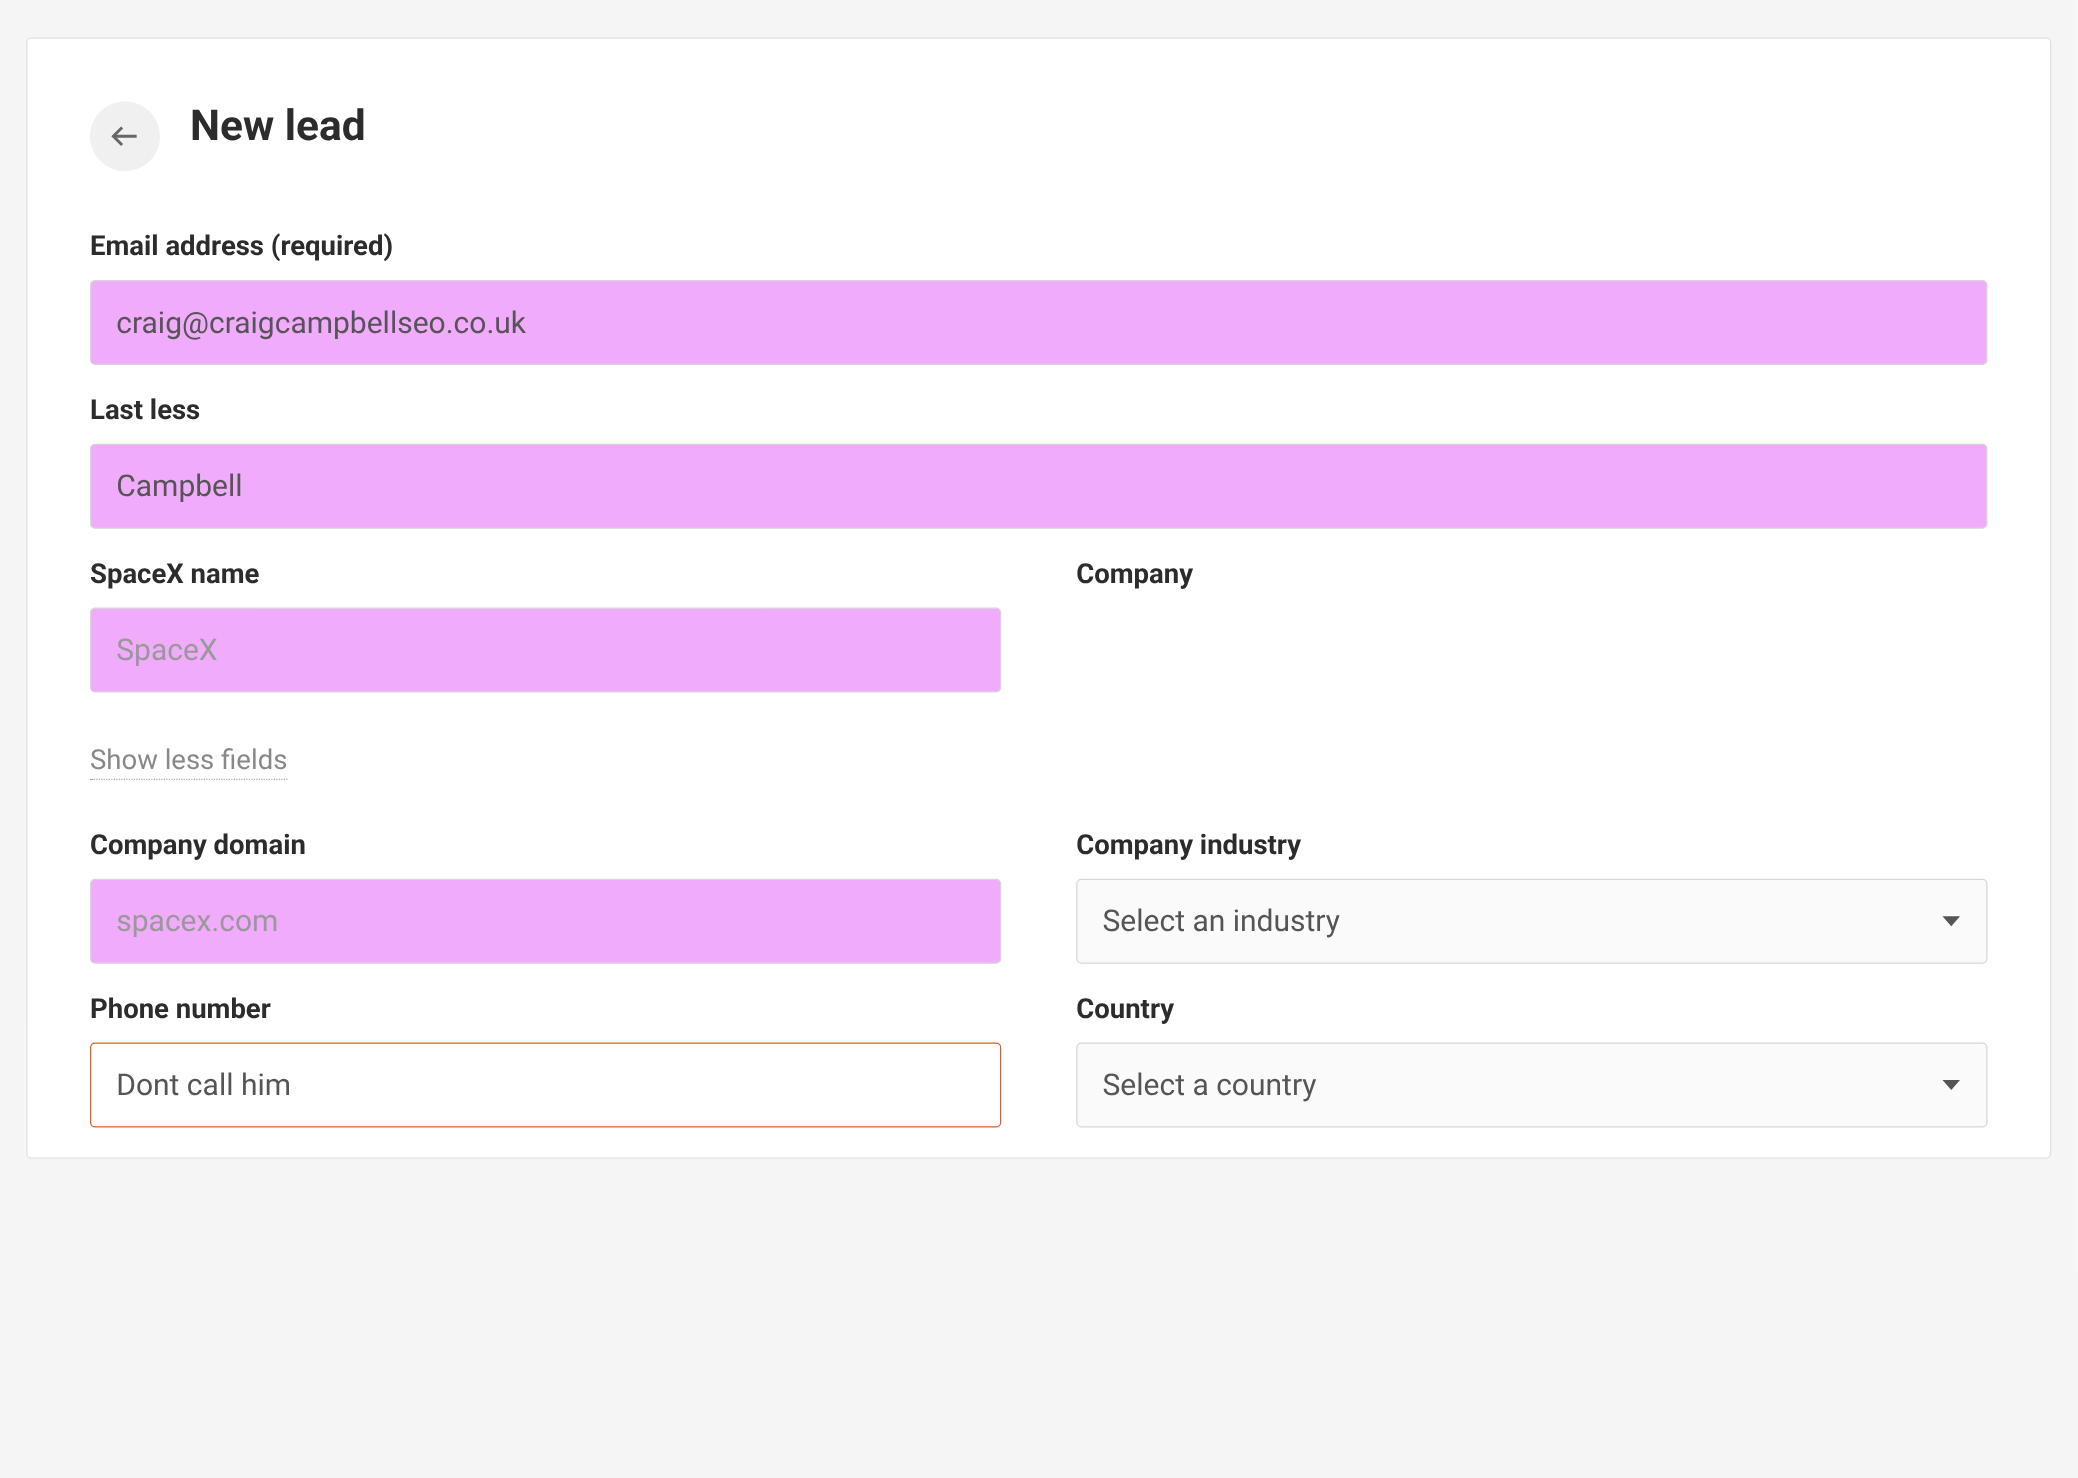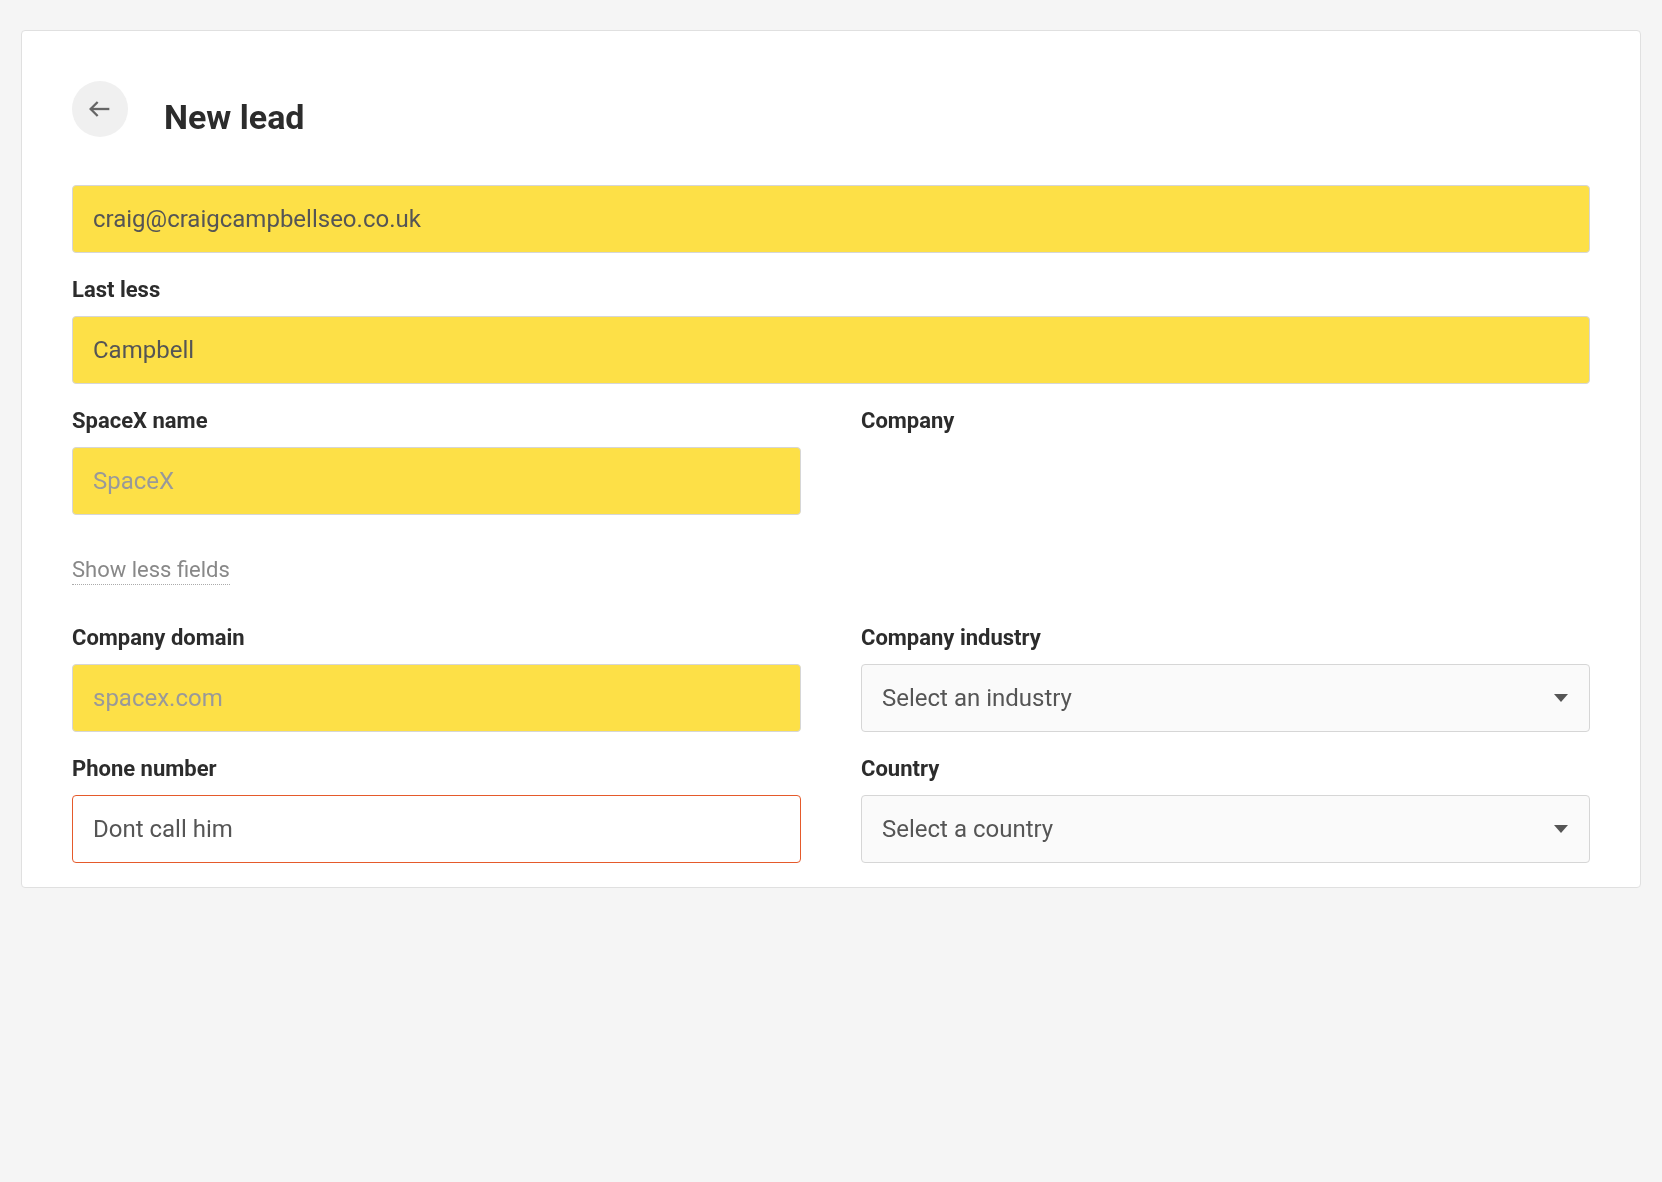--- a/index.html
+++ b/index.html
@@ -16,22 +16,22 @@
     .card {
       background: #fff;
       border: 1px solid #e0e0e0;
       border-radius: 4px;
       padding: 50px 50px 0 50px;
       max-width: 1620px;
       margin: 0 auto;
     }
     .header {
       display: flex;
-      align-items: flex-end;
-      gap: 36px;
+      align-items: flex-start;
+      gap: 24px;
       margin-bottom: 48px;
     }
     .back-button {
       width: 56px;
       height: 56px;
       border-radius: 50%;
       background: #f0f0f0;
       border: none;
       display: flex;
       align-items: center;
@@ -70,21 +70,21 @@
       color: #2c2c2c;
       margin-bottom: 14px;
     }
     .form-input, .form-select {
       width: 100%;
       height: 68px;
       padding: 0 20px;
       font-size: 24px;
       font-family: inherit;
       color: #555;
-      background: #fde047;
+      background: #f0abfc;
       border: 1px solid #d6d6d6;
       border-radius: 4px;
       outline: none;
     }
     .form-input::placeholder {
       color: #999;
     }
     .form-input.focused {
       border: 1px solid #e55a2b;
       background: #fff;
@@ -131,20 +131,21 @@
       <svg viewBox="0 0 24 24" fill="none" stroke="currentColor" stroke-width="2">
         <line x1="20" y1="12" x2="4" y2="12"></line>
         <polyline points="10 18 4 12 10 6"></polyline>
       </svg>
     </button>
     <h1 class="page-title">New lead</h1>
   </div>
 
   <div class="form-row full">
     <div class="form-field full">
+      <label class="form-label">Email address (required)</label>
       <input type="text" class="form-input" value="craig@craigcampbellseo.co.uk" style="">
     </div>
   </div>
 
   <div class="form-row">
     <div class="form-field">
       <label class="form-label">Last less</label>
       <input type="text" class="form-input" value="Campbell" style="">
     </div>
   </div>

